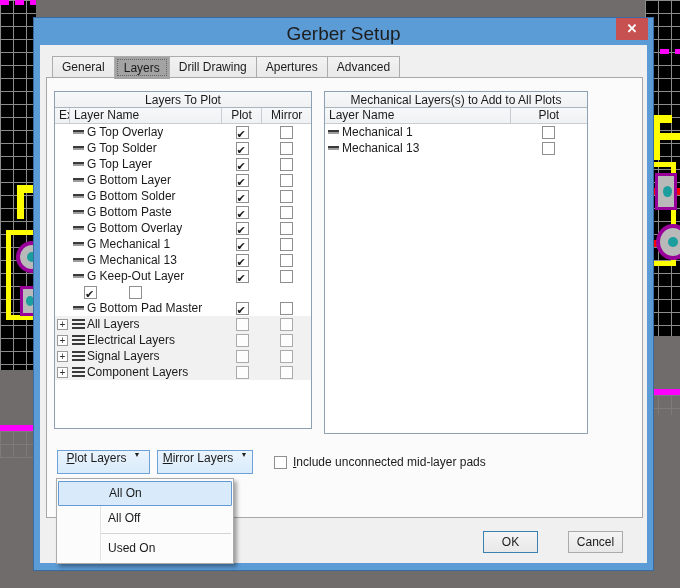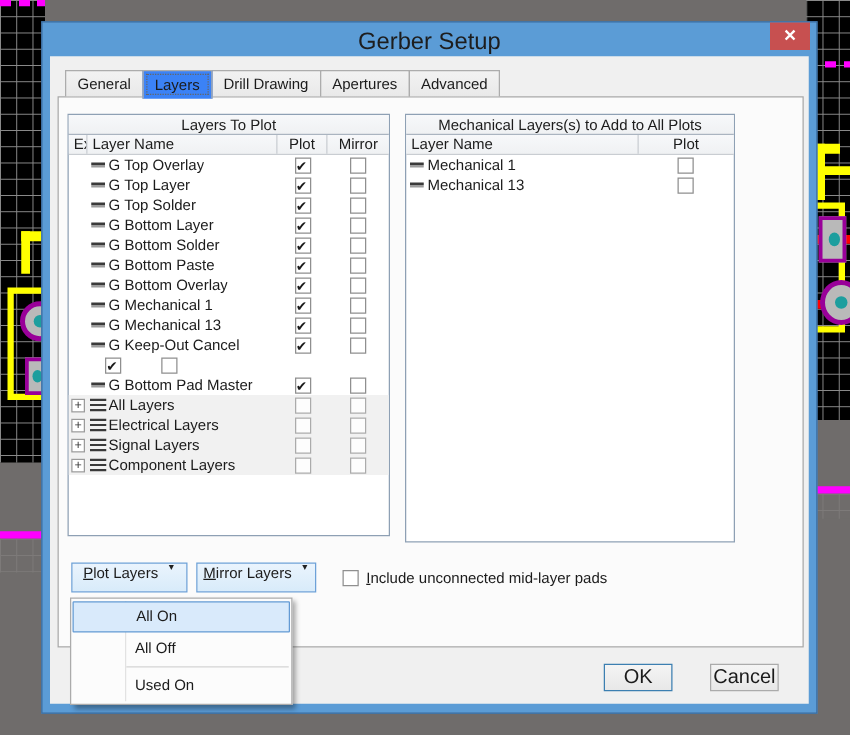--- a/index.html
+++ b/index.html
@@ -35,21 +35,21 @@
   .close-btn { position:absolute; top:0px; right:5px; width:32px; height:22px;
     background:#C75050; color:#FFFFFF; text-align:center; line-height:21px;
     font-size:13px; font-weight:bold; cursor:pointer; }
   .client { position:absolute; left:6px; right:6px; top:27px; bottom:7px; background:#F0F0F0; }
 
   
   .tabs { position:absolute; left:12px; top:11px; height:23px; display:flex; align-items:flex-start; z-index:3; }
   .tab { font-size:12px; color:#1B1B1B; padding:3px 9px 4px 9px;
     background:linear-gradient(#F2F2F2,#E9E9E9);
     border:1px solid #ACACAC; border-bottom:none; margin-right:-1px; height:21px; }
-  .tab.active { background:#3b82f6; height:23px; padding-top:4px; position:relative; z-index:4;
+  .tab.active { background:#a3a3a3; height:23px; padding-top:4px; position:relative; z-index:4;
     outline:1px dotted #666; outline-offset:-4px; }
 
   
   .panel { position:absolute; left:6px; top:32px; width:597px; height:441px;
     background:#FBFBFB; border:1px solid #A7A7A7; z-index:2; }
 
   
   .grid-table { position:absolute; background:#FFFFFF; border:1px solid #8EA0B4; font-size:12px; color:#1B1B1B; }
   .tbl-title { height:16px; line-height:16px; text-align:center;
     background:linear-gradient(#F7F8FA,#EFF1F3); border-bottom:1px solid #AAB4C0; }
@@ -94,21 +94,21 @@
   .menu { position:absolute; width:178px; background:#FCFCFC; border:1px solid #ABABAB;
     box-shadow:3px 3px 4px rgba(0,0,0,0.35); z-index:10; padding:2px 0; }
   .menu-gutter { position:absolute; left:43px; top:2px; bottom:2px; width:1px; background:#E2E2E2; }
   .mi { position:relative; height:25px; line-height:24px; font-size:12px; color:#1B1B1B;
     padding-left:51px; cursor:pointer; }
   .mi.hl { background:#D9EAFB; border:1px solid #639AD4; margin:0 1px; padding-left:50px;
     line-height:22px; border-radius:1px; }
   .menu-sep { height:1px; background:#D4D4D4; margin:2px 2px 2px 44px; }
 
   
-  .btn { position:absolute; width:55px; height:22px; font-size:16px; color:#1B1B1B;
+  .btn { position:absolute; width:55px; height:22px; font-size:12px; color:#1B1B1B;
     background:linear-gradient(#F4F4F4,#E8E8E8); border:1px solid #ABABAB;
     text-align:center; line-height:20px; cursor:pointer; }
   .btn.default { border-color:#3C7FB1; }
   u { text-decoration:underline; }
 </style>
 </head>
 <body>
 
 <div id="stage">
 
@@ -179,46 +179,46 @@
                   <div class="cb checked"></div>
                 </div>
                 <div class="cell w3 center">
                   <div class="cb"></div>
                 </div>
               </div>
               <div class="row">
                 <div class="cell w0"></div>
                 <div class="cell w1">
                   <div class="lyr-icon"></div>
+                  <div style="overflow: hidden; white-space: nowrap;">G Top Solder</div>
+                </div>
+                <div class="cell w2 center">
+                  <div class="cb checked"></div>
+                </div>
+                <div class="cell w3 center">
+                  <div class="cb"></div>
+                </div>
+              </div>
+              <div class="row">
+                <div class="cell w0"></div>
+                <div class="cell w1">
+                  <div class="lyr-icon"></div>
                   <div style="overflow: hidden; white-space: nowrap;">G Top Layer</div>
                 </div>
                 <div class="cell w2 center">
                   <div class="cb checked"></div>
                 </div>
                 <div class="cell w3 center">
                   <div class="cb"></div>
                 </div>
               </div>
               <div class="row">
                 <div class="cell w0"></div>
                 <div class="cell w1">
                   <div class="lyr-icon"></div>
-                  <div style="overflow: hidden; white-space: nowrap;">G Top Solder</div>
-                </div>
-                <div class="cell w2 center">
-                  <div class="cb checked"></div>
-                </div>
-                <div class="cell w3 center">
-                  <div class="cb"></div>
-                </div>
-              </div>
-              <div class="row">
-                <div class="cell w0"></div>
-                <div class="cell w1">
-                  <div class="lyr-icon"></div>
                   <div style="overflow: hidden; white-space: nowrap;">G Bottom Layer</div>
                 </div>
                 <div class="cell w2 center">
                   <div class="cb checked"></div>
                 </div>
                 <div class="cell w3 center">
                   <div class="cb"></div>
                 </div>
               </div>
               <div class="row">
@@ -283,21 +283,21 @@
                   <div class="cb checked"></div>
                 </div>
                 <div class="cell w3 center">
                   <div class="cb"></div>
                 </div>
               </div>
               <div class="row">
                 <div class="cell w0"></div>
                 <div class="cell w1">
                   <div class="lyr-icon"></div>
-                  <div style="overflow: hidden; white-space: nowrap;">G Keep-Out Cancel</div>
+                  <div style="overflow: hidden; white-space: nowrap;">G Keep-Out Layer</div>
                 </div>
                 <div class="cell w2 center">
                   <div class="cb checked"></div>
                 </div>
                 <div class="cell w3 center">
                   <div class="cb"></div>
                 </div>
               </div>
               <div class="row">
                 <div class="cell w0"></div>

